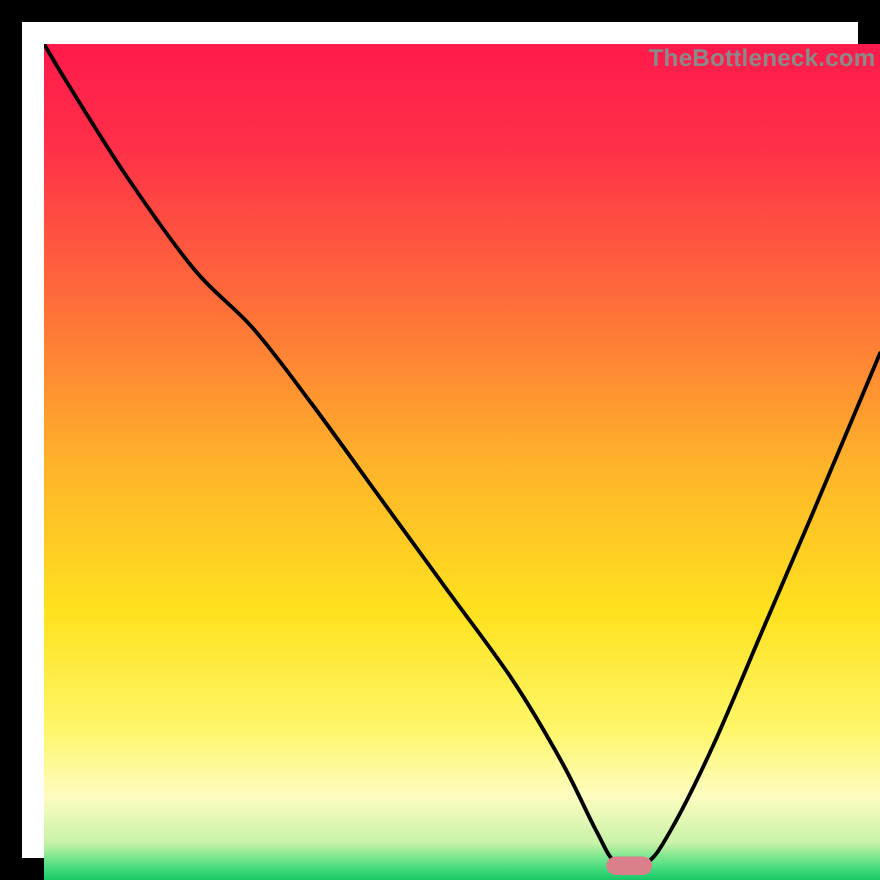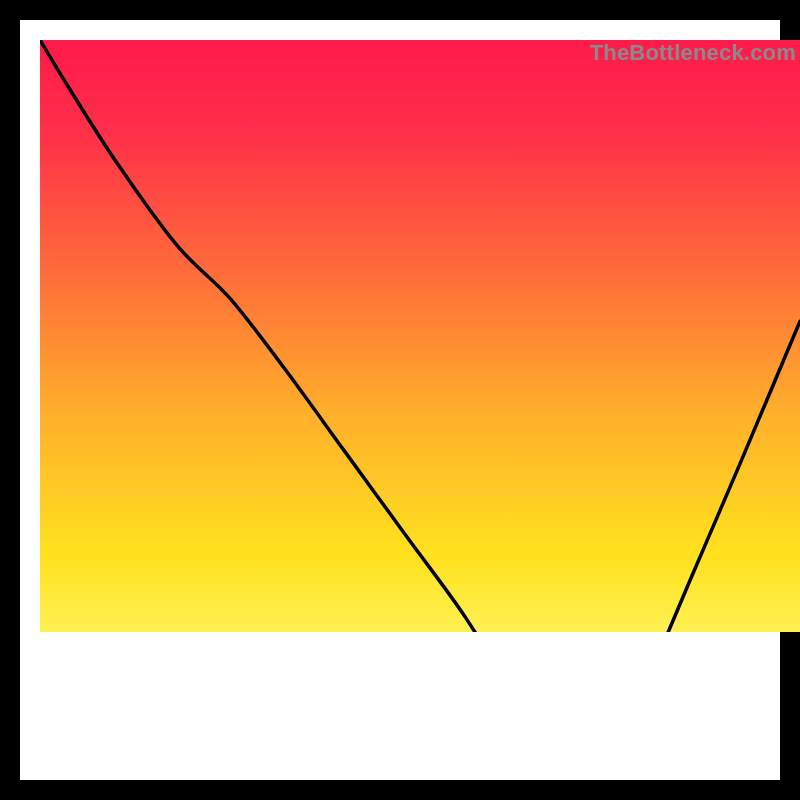--- a/index.html
+++ b/index.html
@@ -17,21 +17,21 @@
     width: 800px;
     height: 800px;
     box-sizing: border-box;
     border: 20px solid #000;
   }
   .plot-area {
     position: absolute;
     left: 20px;
     top: 20px;
     width: 760px;
-    height: 592px;
+    height: 760px;
     overflow: hidden;
   }
   .watermark {
     position: absolute;
     top: 0px;
     right: 4px;
     font-family: Arial, Helvetica, sans-serif;
     font-size: 22px;
     font-weight: 600;
     color: #8a8a8a;

